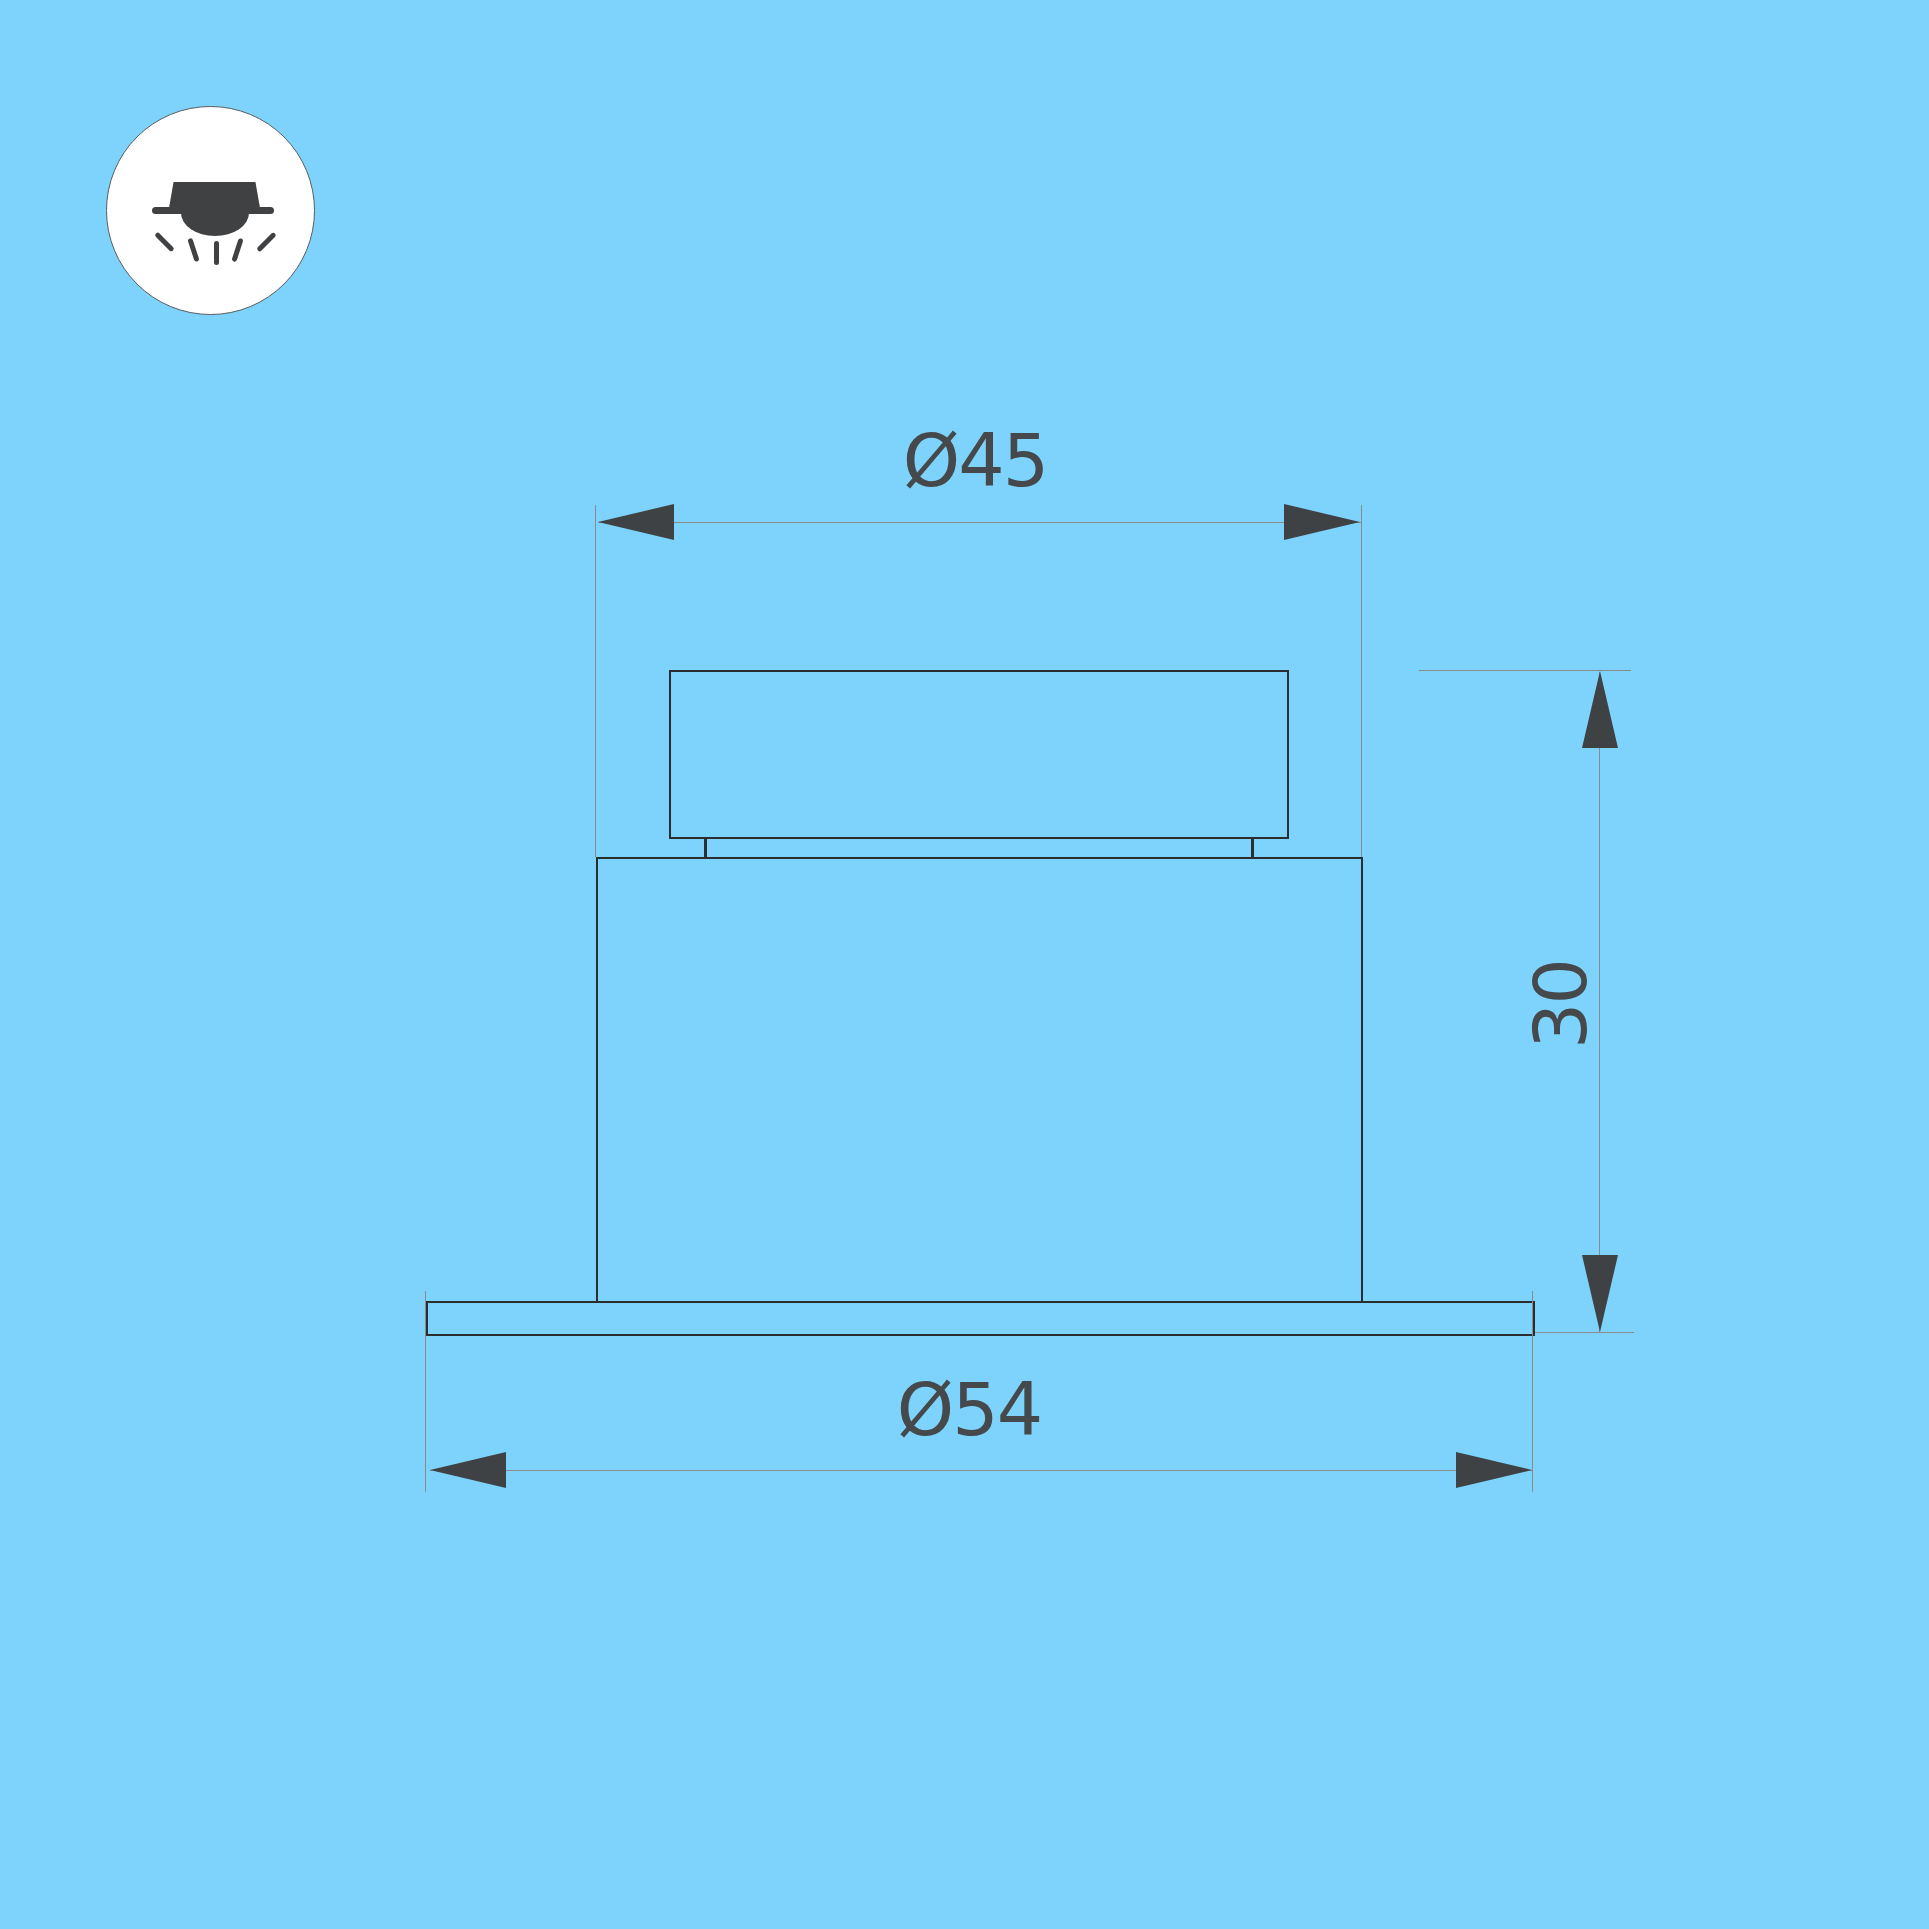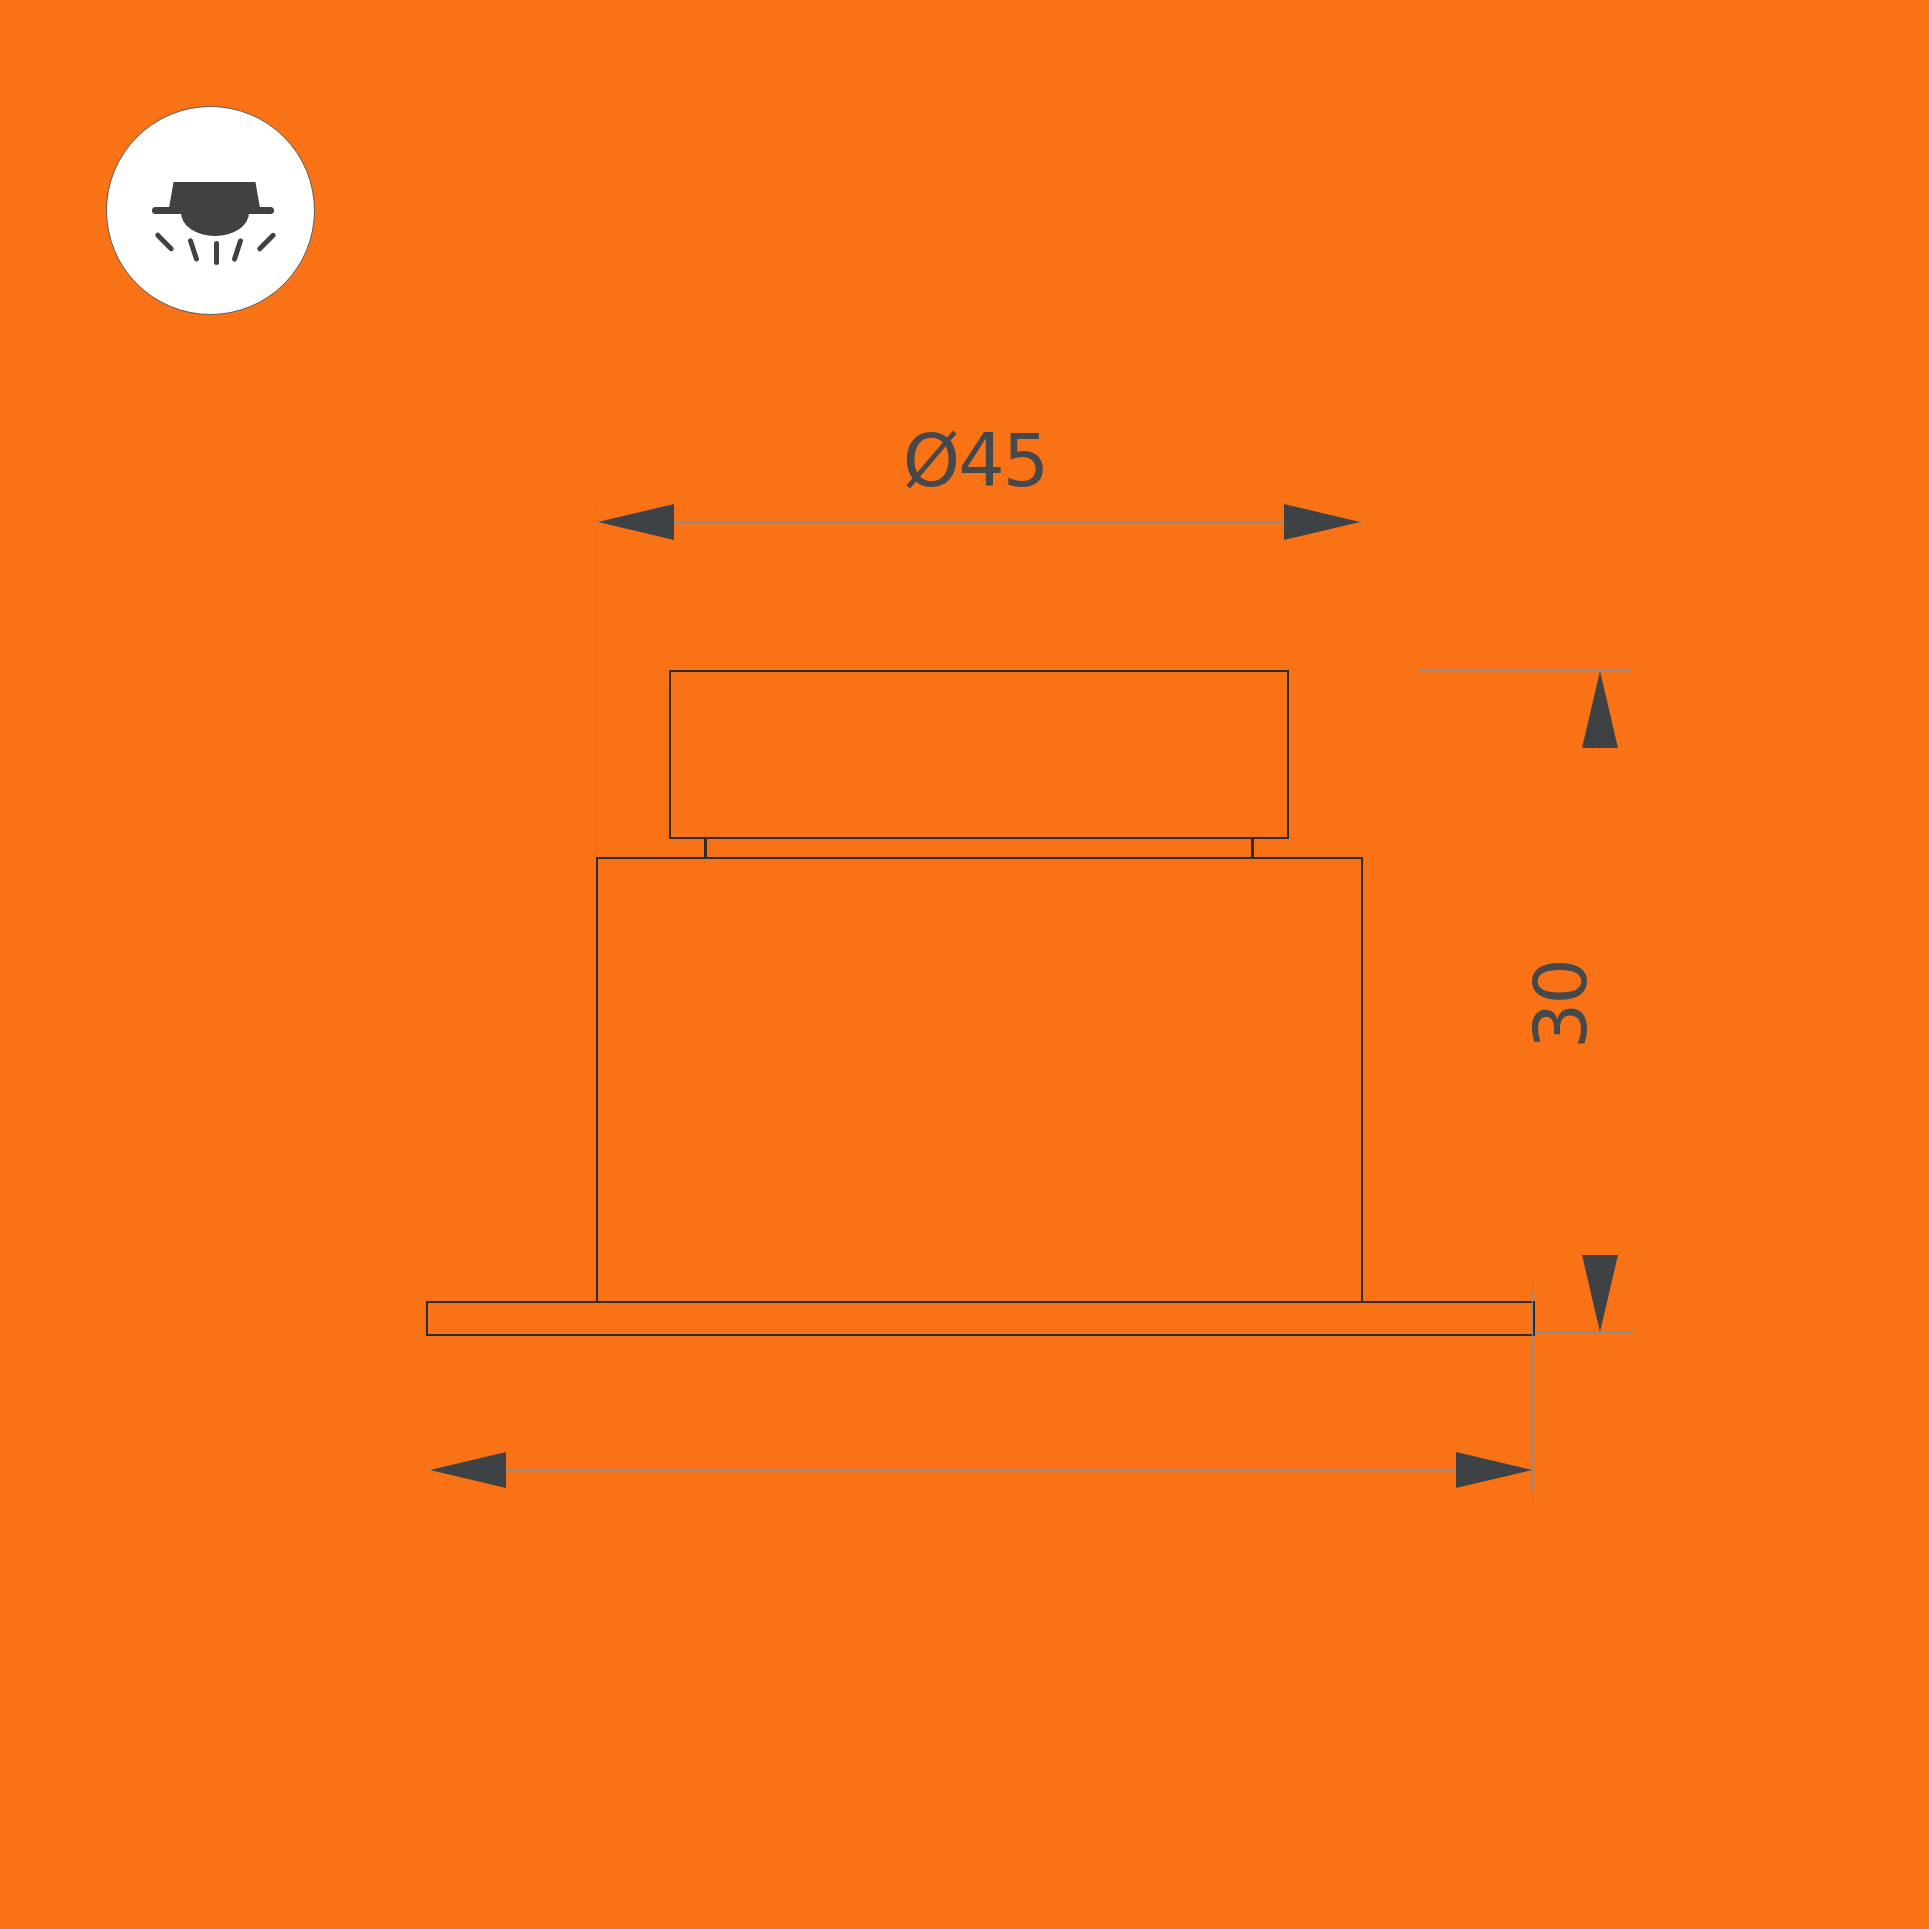--- a/index.html
+++ b/index.html
@@ -5,21 +5,21 @@
   html, body {
     margin: 0;
     padding: 0;
     background: #ffffff;
     font-family: "DejaVu Sans", "Liberation Sans", sans-serif;
   }
   #canvas {
     position: relative;
     width: 1929px;
     height: 1929px;
-    background: #f97316;
+    background: #7dd3fc;
     overflow: hidden;
   }
   .abs { position: absolute; }
 
   
   .icon-circle {
     left: 106px; top: 106px;
     width: 207px; height: 207px;
     border: 1.9px solid #5a5c5e;
     border-radius: 50%;
@@ -111,20 +111,21 @@
   <div class="abs dimline" style="left:598px; top:522px; width:763px; height:1.4px;"></div>
   <div class="abs arrow arrow-left" style="left:598px;  top:504px;"></div>
   <div class="abs arrow arrow-right" style="left:1284px; top:504px;"></div>
   <div class="abs dim-label label-d45">Ø45</div>
 
   <div class="abs dimline" style="left:425px;  top:1291px; width:1.4px; height:201px;"></div>
   <div class="abs dimline" style="left:1532px; top:1291px; width:1.4px; height:201px;"></div>
   <div class="abs dimline" style="left:430px;  top:1470px; width:1103px; height:1.4px;"></div>
   <div class="abs arrow arrow-left" style="left:430px;  top:1452px;"></div>
   <div class="abs arrow arrow-right" style="left:1456px; top:1452px;"></div>
+  <div class="abs dim-label label-d54">Ø54</div>
 
   <div class="abs dimline" style="left:1419px; top:670px; width:212px; height:1.4px;"></div>
   <div class="abs dimline" style="left:1535px; top:1332px;  width:99px; height:1.4px;"></div>
   <div class="abs dimline" style="left:1599px; top:672px;   width:1.4px; height:660px;"></div>
   <div class="abs arrow arrow-up" style="left:1582px; top:671px;"></div>
   <div class="abs arrow arrow-down" style="left:1582px; top:1255px;"></div>
   <div class="abs dim-label label-h30">30</div>
 
 </div>
 

